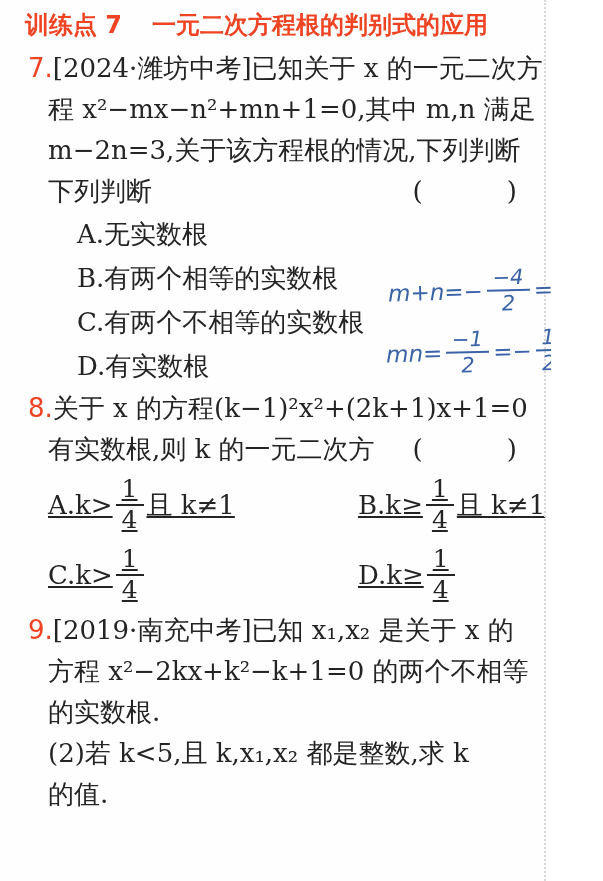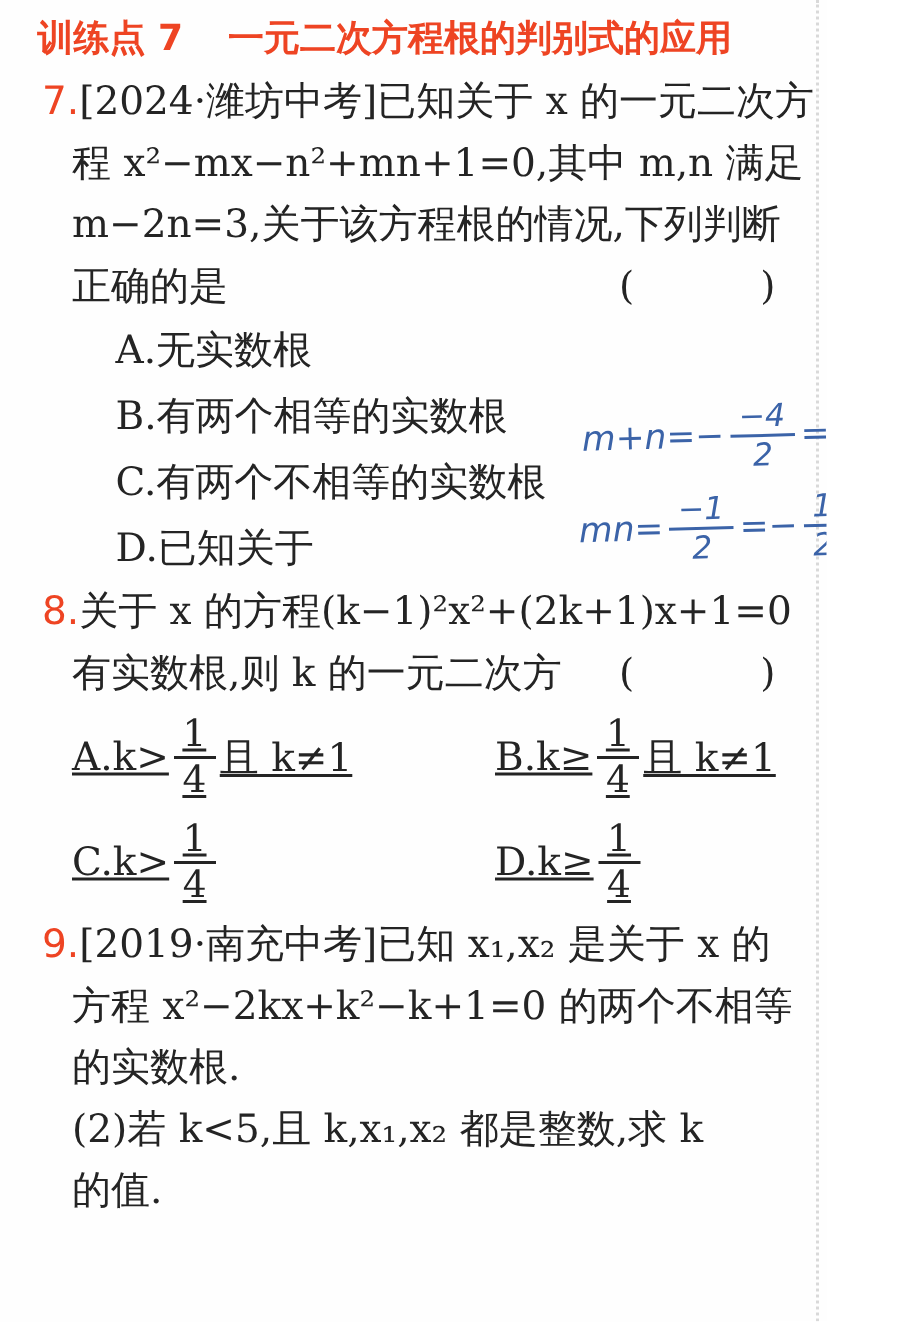--- a/index.html
+++ b/index.html
@@ -36,21 +36,21 @@
   .pline.opt{line-height:44px;margin-left:29px;}
   .bracket-line{display:flex;}
   .bracket{margin-left:auto;margin-right:32px;white-space:pre;letter-spacing:2px;}
   .optrow{
     display:flex;align-items:center;
     padding-left:48px;height:70px;
     font-size:26px;
     text-decoration:underline;
   }
   .optcell{width:282px;display:flex;align-items:center;white-space:nowrap;}
-  .optcell.second{flex:1;}
+  .optcell.second{flex:1;margin-left:28px;}
   .frac{
     display:inline-flex;flex-direction:column;align-items:center;
     font-size:25px;line-height:1.15;margin:0 3px;
   }
   .frac .fnum{padding:0 6px;border-bottom:2px solid currentColor;}
   .frac .fden{padding:0 6px;}
   .handwriting{
     position:absolute;
     color:#3b63a8;
     font-family:"DejaVu Sans", sans-serif;
@@ -77,27 +77,27 @@
   </div>
 
   <div class="body-lines">
 
     <div class="pline first">
       <span class="qnum">7.</span><span>[2024·潍坊中考]已知关于 x 的一元二次方</span>
     </div>
     <div class="pline">程 x²−mx−n²+mn+1=0,其中 m,n 满足</div>
     <div class="pline">m−2n=3,关于该方程根的情况,下列判断</div>
     <div class="pline bracket-line">
-      <span>正确的是</span>
+      <span>下列判断</span>
       <span class="bracket">(        )</span>
     </div>
     <div class="pline opt">A.无实数根</div>
     <div class="pline opt">B.有两个相等的实数根</div>
     <div class="pline opt">C.有两个不相等的实数根</div>
-    <div class="pline opt">D.已知关于</div>
+    <div class="pline opt">D.有实数根</div>
 
     <div class="pline first">
       <span class="qnum">8.</span><span>关于 x 的方程(k−1)²x²+(2k+1)x+1=0</span>
     </div>
     <div class="pline bracket-line">
       <span>有实数根,则 k 的一元二次方</span>
       <span class="bracket">(        )</span>
     </div>
 
     <div class="optrow">

